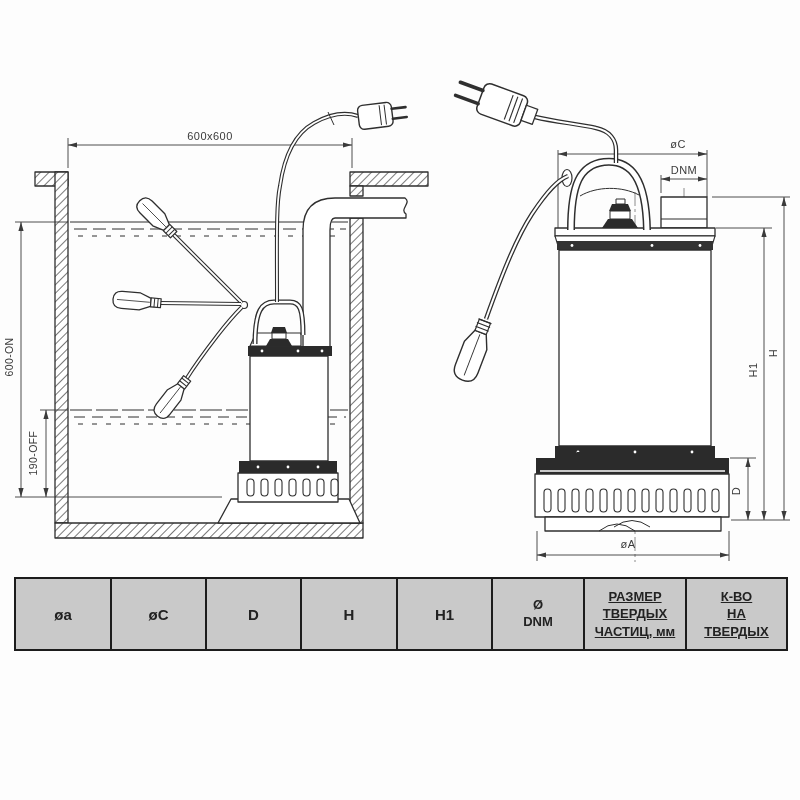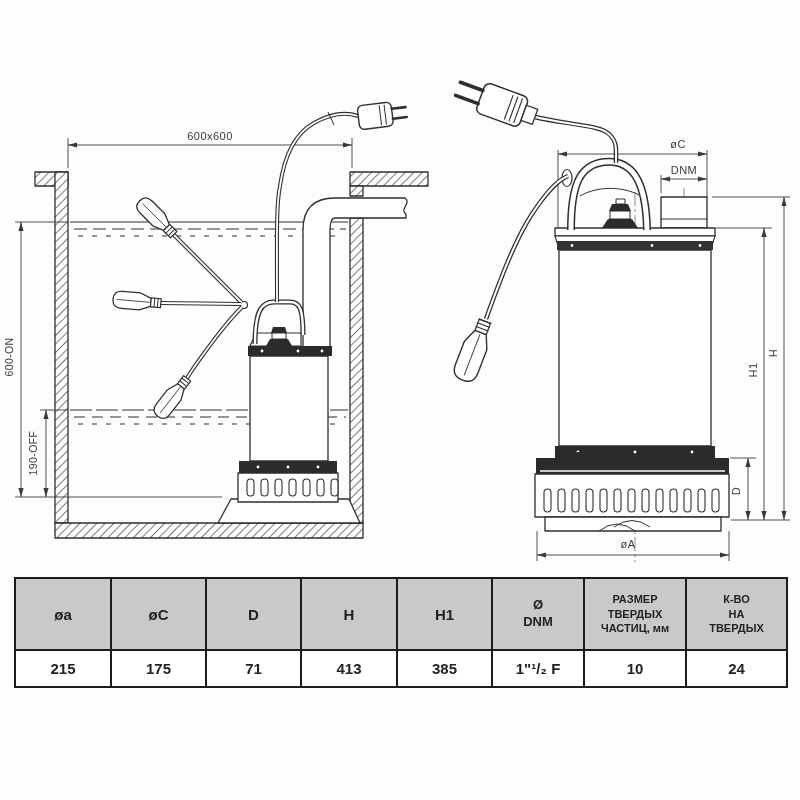--- a/index.html
+++ b/index.html
@@ -10,21 +10,21 @@
   .dimtxt{font-size:11px;letter-spacing:.5px;}
   .dimtxt-sm{font-size:10.5px;letter-spacing:.4px;}
 
   table.spec{position:absolute;left:14px;top:577px;width:772px;border-collapse:collapse;
              table-layout:fixed;background:#fff;}
   table.spec th,table.spec td{border:2px solid #1c1c1c;text-align:center;vertical-align:middle;
              color:#222;padding:0;}
   table.spec th{background:#c9c9c9;height:70px;font-weight:600;white-space:pre-line;}
   table.spec th.sym{font-size:15px;}
   table.spec th.mid{font-size:13px;line-height:1.3;}
-  table.spec th.rus{font-size:11px;line-height:1.35;}
+  table.spec th.rus{font-size:13px;line-height:1.35;text-decoration:underline;}
   table.spec td{height:35px;font-size:15px;font-weight:600;background:#fff;}
 </style>
 </head>
 <body>
 
 <div class="page">
 
 <svg width="800" height="575" viewBox="0 0 800 575">
   <defs>
     <pattern id="hatch" width="6" height="6" patternUnits="userSpaceOnUse" patternTransform="rotate(45)">
@@ -284,26 +284,16 @@
     <th class="sym">H1</th>
     <th class="mid">Ø
 DNM</th>
     <th class="rus">РАЗМЕР
 ТВЕРДЫХ
 ЧАСТИЦ, мм</th>
     <th class="rus">К-ВО
 НА
 ТВЕРДЫХ</th>
   </tr>
-  <tr>
-    <td>215</td>
-    <td>175</td>
-    <td>71</td>
-    <td>413</td>
-    <td>385</td>
-    <td>1"¹/₂ F</td>
-    <td>10</td>
-    <td>24</td>
-  </tr>
 </tbody>
     </table>
 
 </div>
 
 </body></html>

